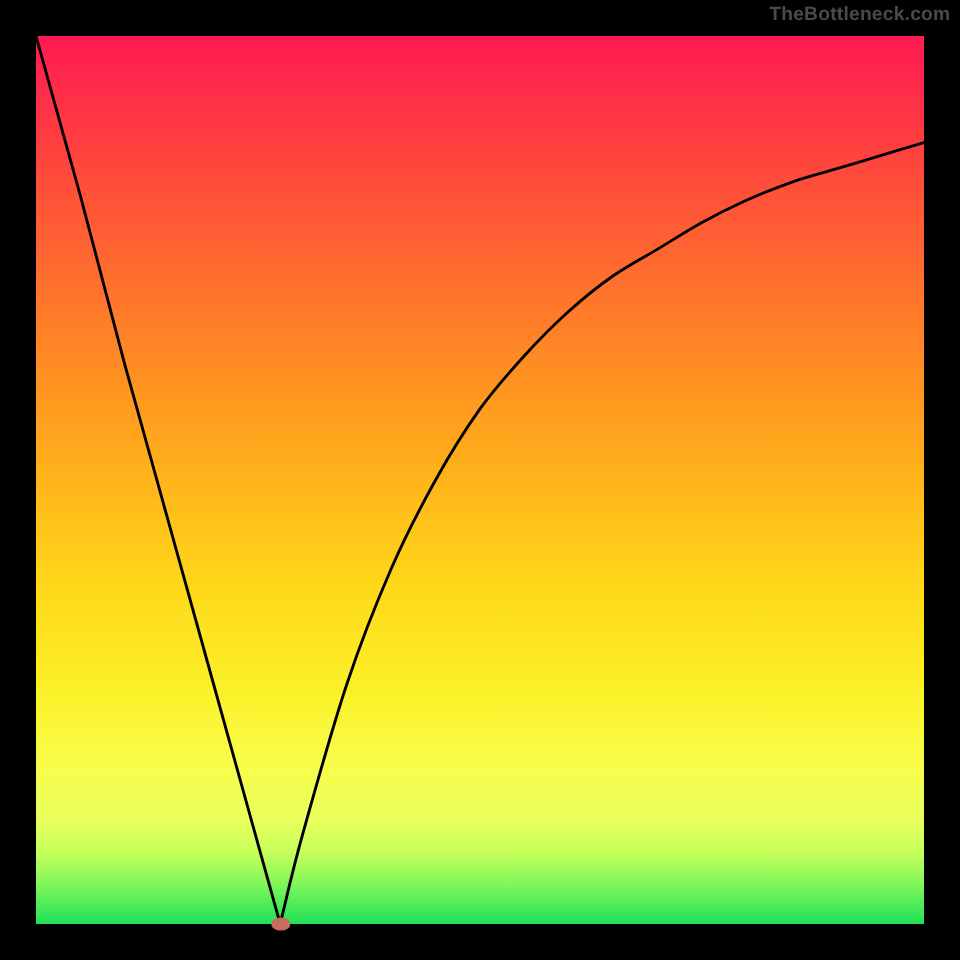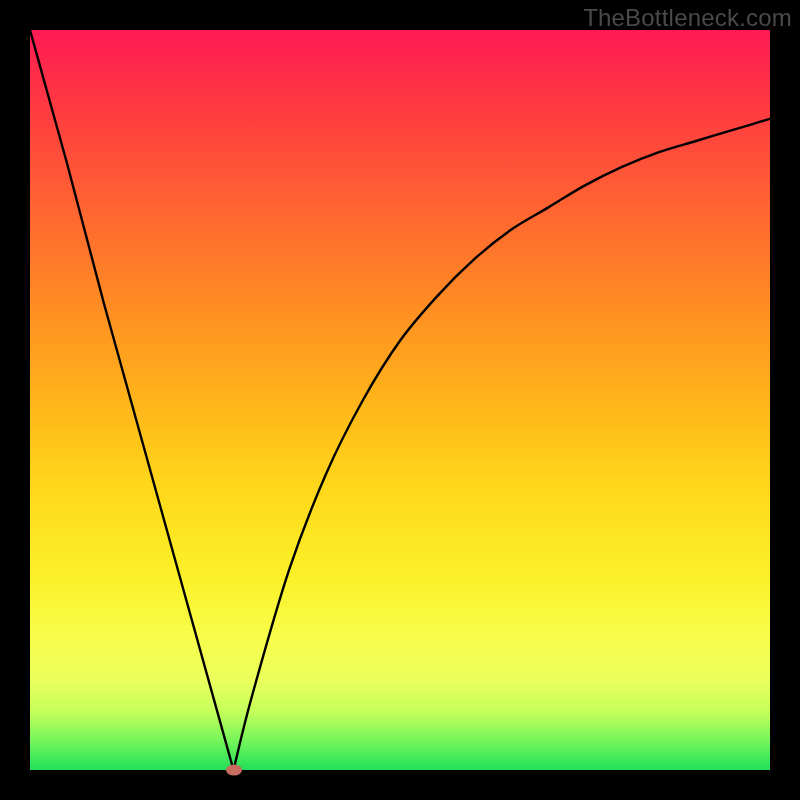--- a/index.html
+++ b/index.html
@@ -43,22 +43,22 @@
     left: 0;
     top: 0;
     width: 740px;
     height: 740px;
   }
   .watermark {
     position: absolute;
     top: 4px;
     right: 8px;
     color: #4a4a4a;
-    font-size: 24px;
-    font-weight: 400;
+    font-size: 16px;
+    font-weight: 700;
     letter-spacing: 0.2px;
     user-select: none;
   }
   .marker {
     position: absolute;
     width: 16px;
     height: 11px;
     border-radius: 50%;
     transform: translate(-50%, -50%);
   }

